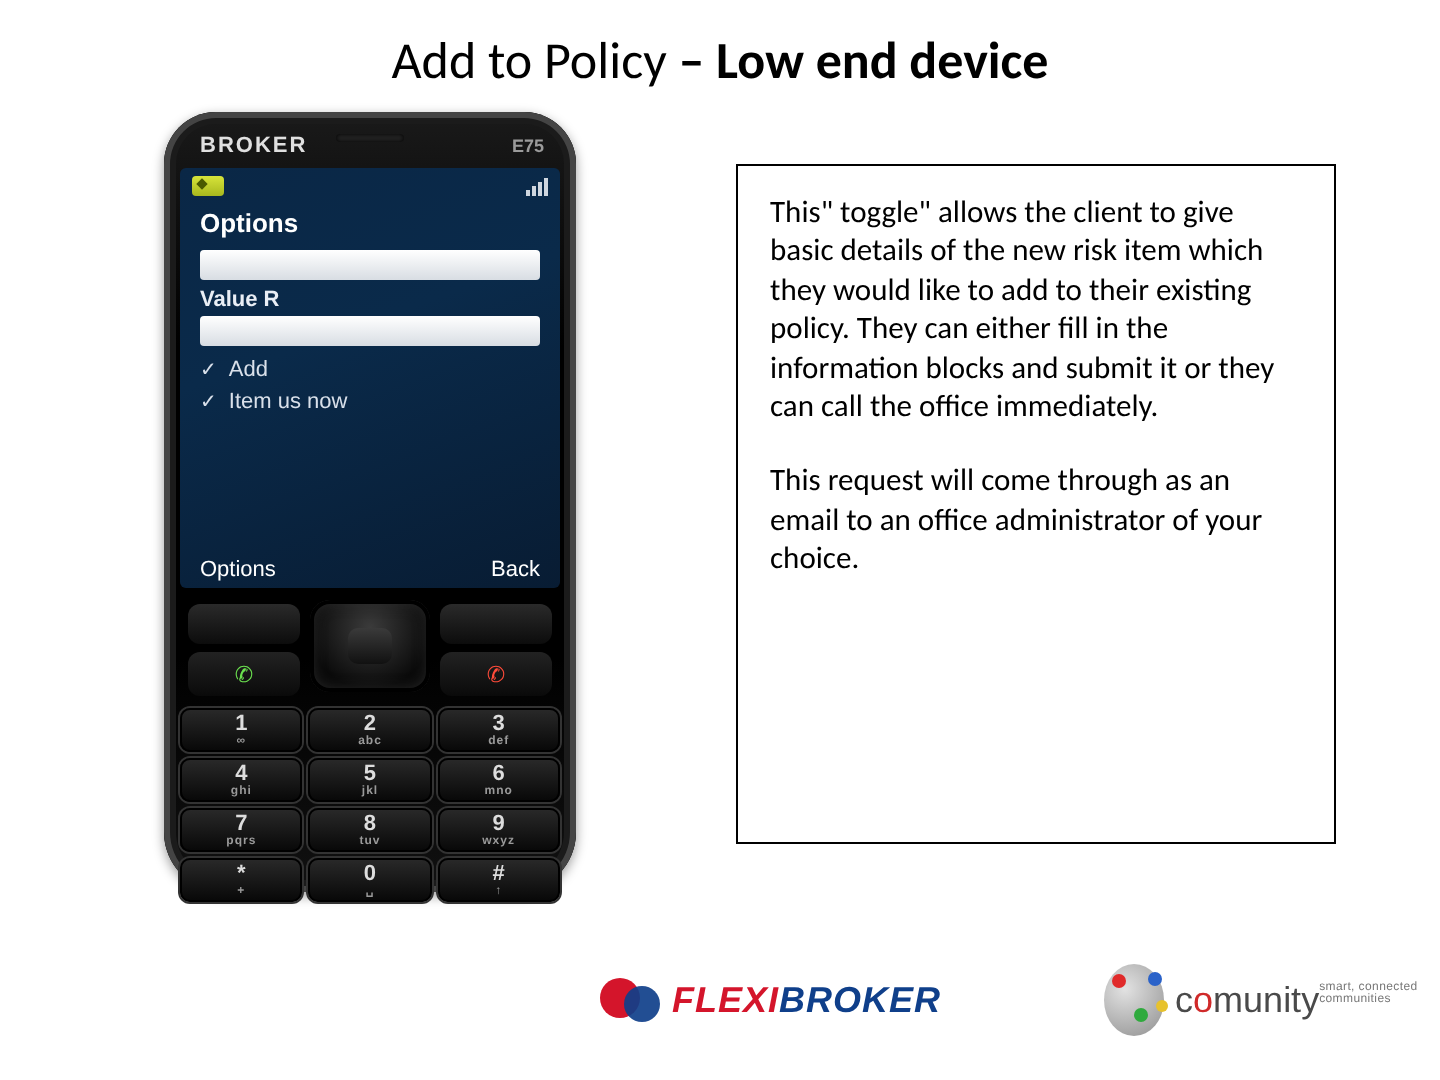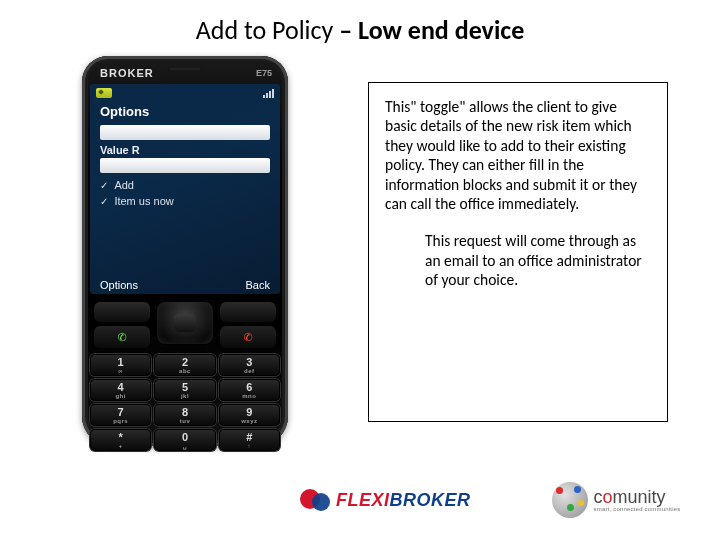--- a/index.html
+++ b/index.html
@@ -140,21 +140,21 @@
   
   .explain {
     position:absolute; left:368px; top:82px;
     width:300px; height:340px;
     border:1px solid #000;
     padding:14px 16px;
     font-size:15.5px; line-height:1.25;
     color:#000;
   }
   .explain p{ margin-bottom:18px; }
-  .explain .p2{ font-weight:400;margin-left:40px; }
+  .explain .p2{ font-weight:400; }
 
   
   .logos{
     position:absolute; left:300px; bottom:22px;
     display:flex; align-items:center; gap:81px;
   }
   .flexi{
     display:flex; align-items:center; gap:6px;
     font:italic 800 18px/1 Arial; letter-spacing:0.5px;
   }
@@ -178,21 +178,21 @@
     position:relative;
   }
   .comunity .mark:before,
   .comunity .mark:after{
     content:""; position:absolute; border-radius:50%;
   }
   .comunity .mark:before{ width:7px;height:7px; background:#e02a2a; left:4px; top:5px;}
   .comunity .mark:after{ width:7px;height:7px; background:#2a62c9; left:22px; top:4px;}
   .comunity .mark .g{position:absolute;width:7px;height:7px;border-radius:50%;background:#2faa3d;left:15px;top:22px;}
   .comunity .mark .y{position:absolute;width:6px;height:6px;border-radius:50%;background:#e7c22d;left:26px;top:18px;}
-  .comunity .txt{ display:flex; flex-direction:column; }
+  .comunity .txt{ display:flex; flex-direction:row; }
   .comunity .name{
     font:400 18px/1 "Trebuchet MS", Arial; color:#4a4a4a;
   }
   .comunity .name .o{ color:#d02a2a; }
   .comunity .tag{
     font:400 6px/1 Arial; color:#777; letter-spacing:.2px;
   }
 </style>
 </head>
 <body>

